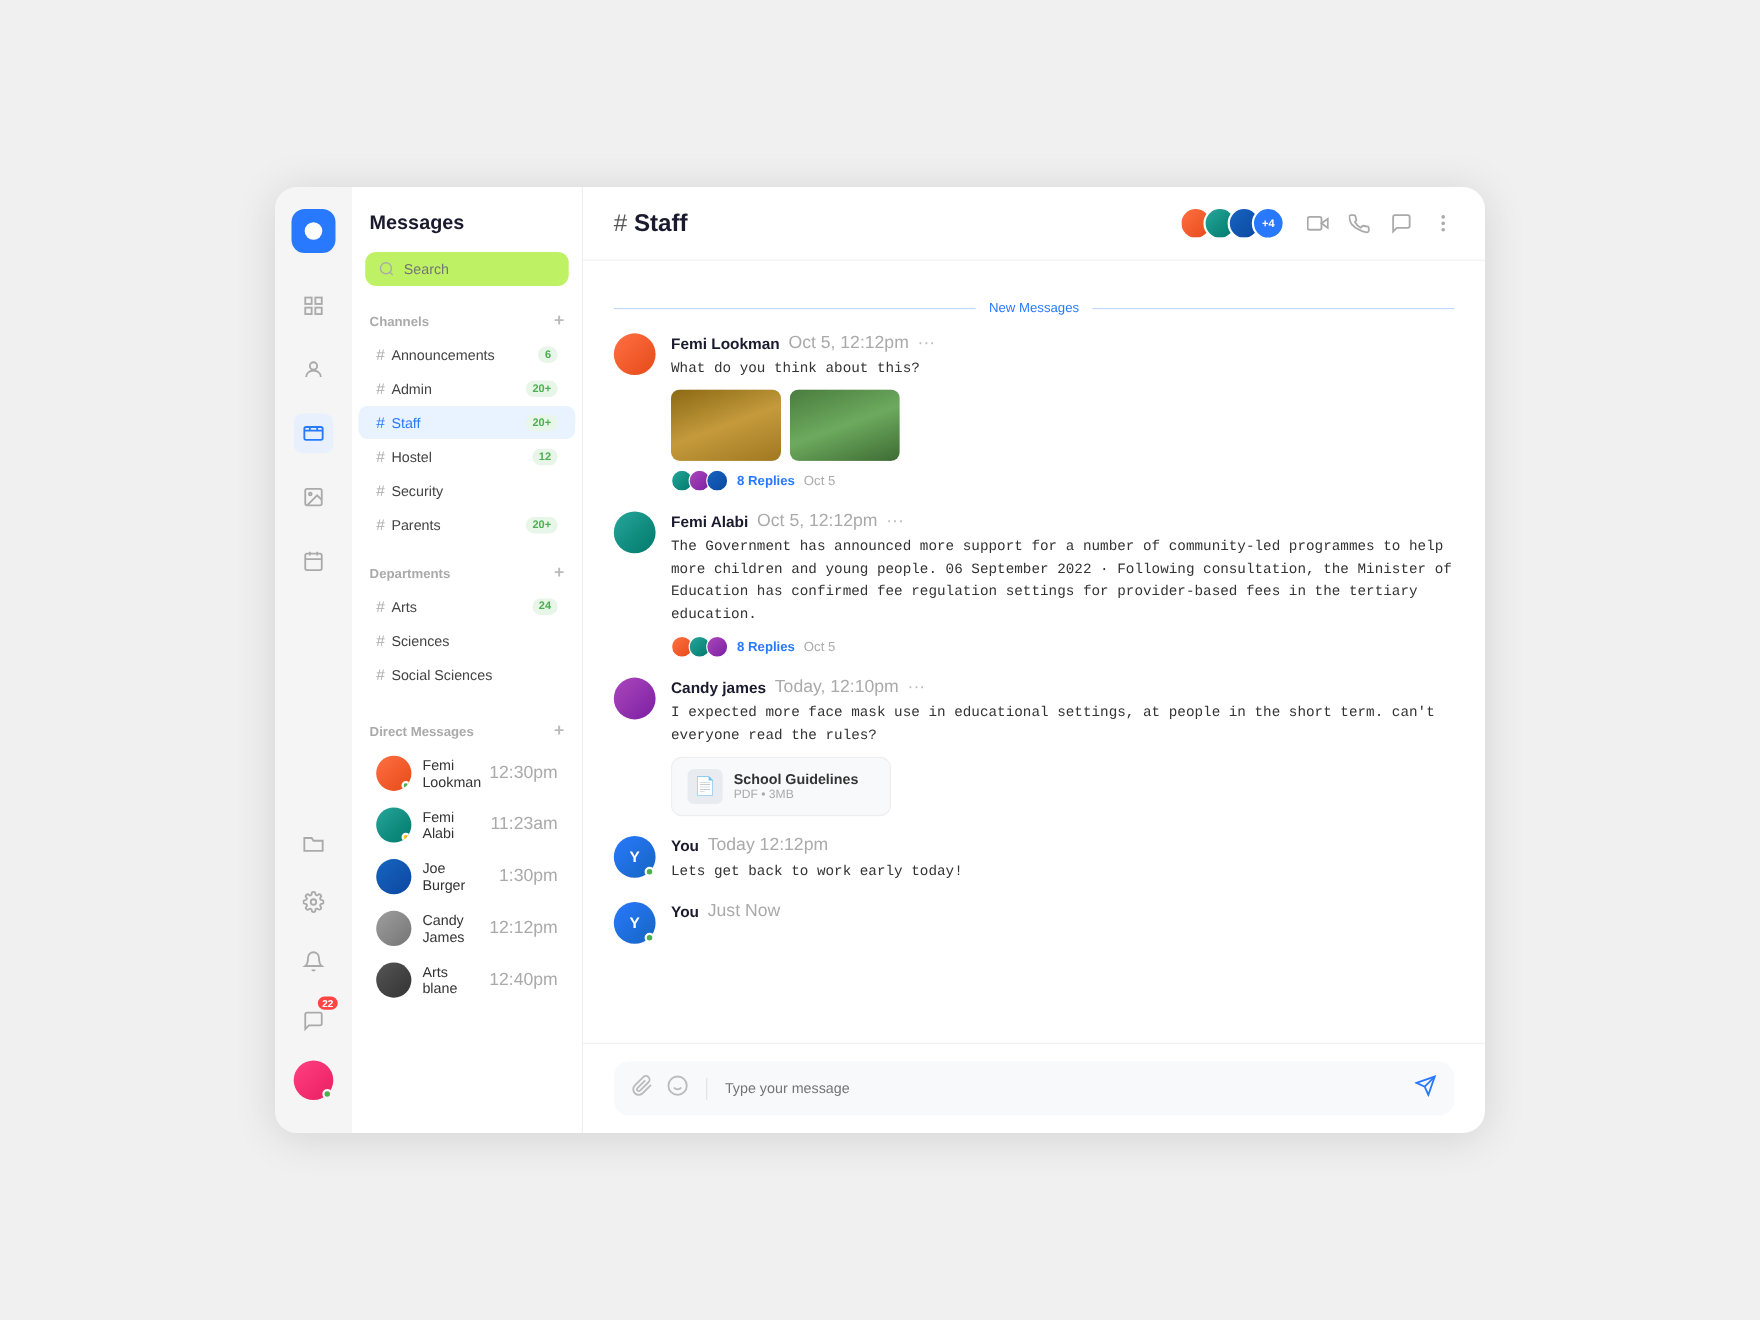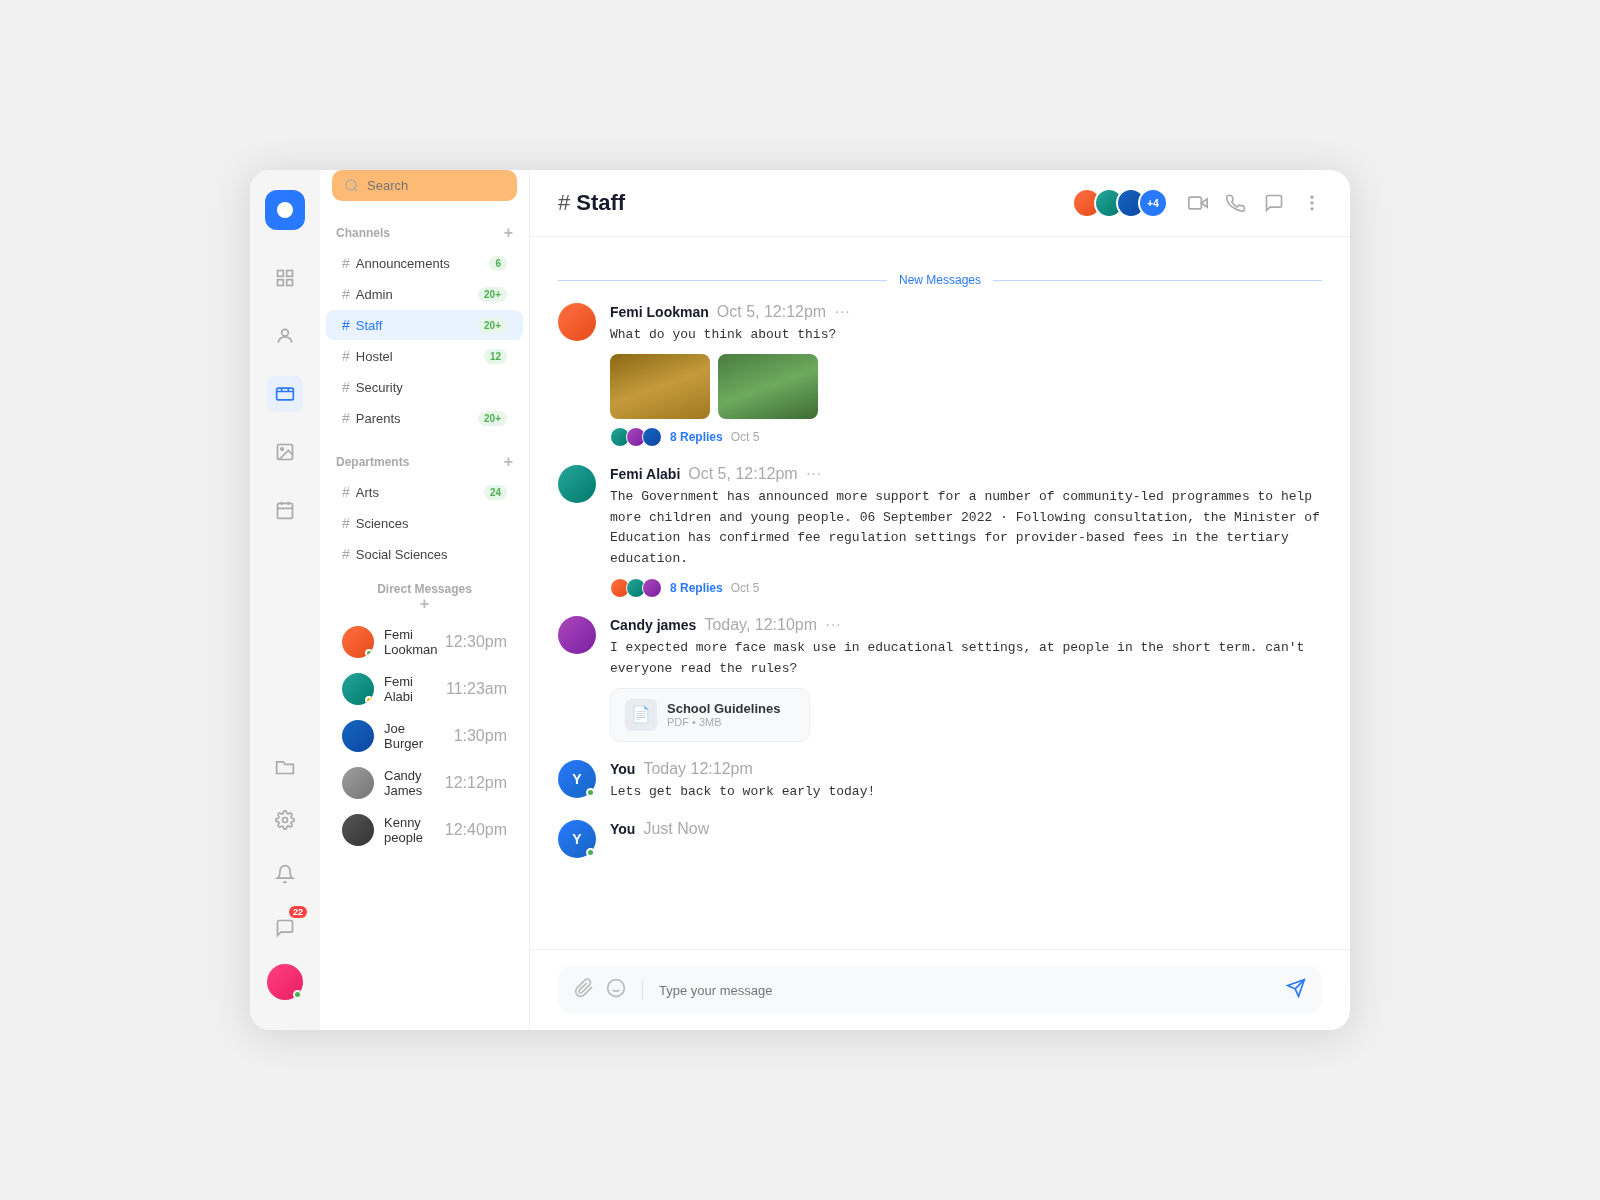--- a/index.html
+++ b/index.html
@@ -114,21 +114,21 @@
     .sidebar-title {
       font-size: 18px;
       font-weight: 700;
       color: #1a1a2e;
       padding: 22px 16px 16px;
     }
     .search-box {
       margin: 0 12px 16px;
       display: flex;
       align-items: center;
-      background: #fdba74;
+      background: #bef264;
       border-radius: 10px;
       padding: 8px 12px;
       gap: 8px;
     }
     .search-box svg { color: #aaa; width: 15px; height: 15px; flex-shrink: 0; }
     .search-box input {
       border: none;
       background: transparent;
       font-size: 13px;
       color: #555;
@@ -533,20 +533,21 @@
           </svg>
         <span class="badge">22</span>
       </div>
       <div class="rail-avatar" style="background: linear-gradient(135deg, #ff4081, #e91e63);">
         <div class="online-dot"></div>
       </div>
     </div>
   </div>
 
   <div class="sidebar">
+    <div class="sidebar-title">Messages</div>
 
     <div class="search-box">
       <svg viewBox="0 0 24 24" fill="none" stroke="#aaa" stroke-width="2">
           <circle cx="11" cy="11" r="8"></circle>
           <path d="M21 21l-4.35-4.35"></path>
         </svg>
       <input type="text" placeholder="Search" style="">
     </div>
 
     <div class="section-header">
@@ -600,21 +601,21 @@
       <div class="channel-item">
         <span class="hash">#</span>
         <span class="name">Sciences</span>
       </div>
       <div class="channel-item">
         <span class="hash">#</span>
         <span class="name">Social Sciences</span>
       </div>
     </div>
 
-    <div class="section-header dm-section" style="margin-top:4px;flex-direction:column;">
+    <div class="section-header dm-section" style="margin-top:20px;">
       <span>Direct Messages</span>
       <span class="add-btn">+</span>
     </div>
 
     <div>
       <div class="dm-item">
         <div class="dm-avatar av-femi-l">
           <div class="online-dot green"></div>
         </div>
         <div class="dm-info">
@@ -641,21 +642,21 @@
       <div class="dm-item">
         <div class="dm-avatar av-candy-dm"></div>
         <div class="dm-info">
           <div class="dm-name">Candy James</div>
         </div>
         <div class="dm-time">12:12pm</div>
       </div>
       <div class="dm-item">
         <div class="dm-avatar av-kenny"></div>
         <div class="dm-info">
-          <div class="dm-name">Kenny people</div>
+          <div class="dm-name">Arts blane</div>
         </div>
         <div class="dm-time">12:40pm</div>
       </div>
     </div>
   </div>
 
   <div class="main-chat">
 
     <div class="chat-header">
       <div class="chat-title">

